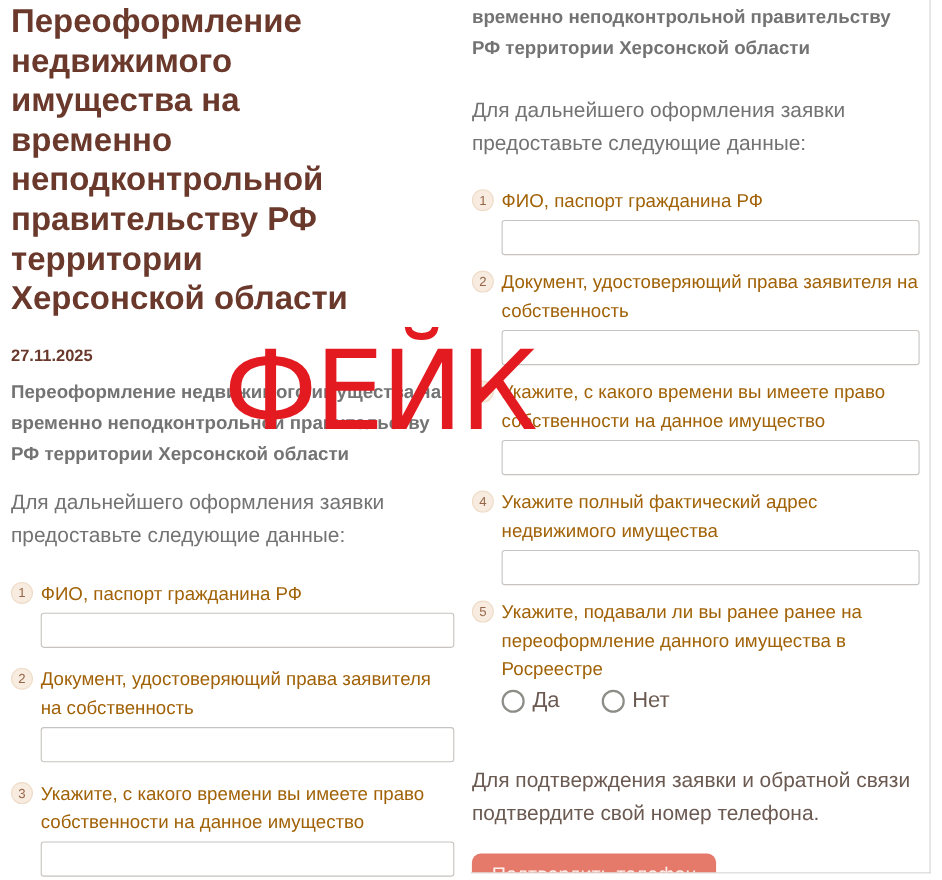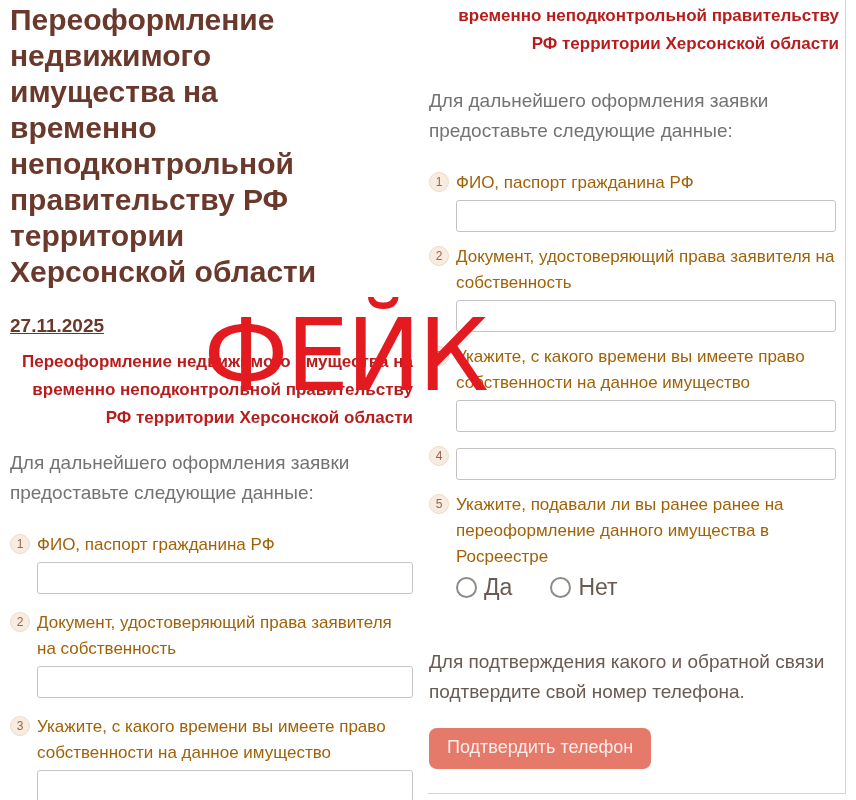--- a/index.html
+++ b/index.html
@@ -13,24 +13,24 @@
   .col-right {
     position:absolute; left:428px; top:0; width:418px; height:794px;
     border-right:1px solid #d6d4d2; border-bottom:1px solid #d6d4d2;
     padding:2px 6px 0 1px; overflow:hidden;
   }
   
   .page-title {
     max-width:355px; margin-top:2px;
     font-size:30px; line-height:36px; font-weight:bold; color:#6a392c;
   }
-  .date-line { margin-top:25px; font-size:19px; font-weight:bold; color:#6a392c;text-decoration:underline; }
+  .date-line { margin-top:25px; font-size:15px; font-weight:bold; color:#6a392c; }
   .lead-bold {
     margin-top:11px; max-width:403px;
-    font-size:17px; line-height:28px; font-weight:bold; color:#b91c1c;text-align:right;
+    font-size:17px; line-height:28px; font-weight:bold; color:#737373;
   }
   .lead-bold.right { margin-top:0; max-width:415px; }
   .intro {
     margin-top:16px; max-width:360px;
     font-size:19px; line-height:30px; color:#737373;
   }
   .col-right .intro { margin-top:28px; }
   
   .field { display:grid; grid-template-columns:27px 1fr; margin-top:16px; }
   .col-right .field { margin-top:12px; }
@@ -47,21 +47,21 @@
     border:1px solid #c6c3c0; border-radius:3px; background:#ffffff;
     font-size:16px; color:#6b5a51; padding:0 8px; outline:none;
   }
   
   .radio-row { display:flex; align-items:center; gap:38px; margin-top:4px; }
   .radio-opt { display:flex; align-items:center; gap:7px; cursor:pointer; }
   .radio-circle {
     width:21px; height:21px; border-radius:50%;
     border:2px solid #8d8d88; background:#ffffff;
   }
-  .radio-label { font-size:23px; color:#6b5a51; }
+  .radio-label { font-size:20px; color:#6b5a51; }
   
   .phone-note { margin-top:46px; max-width:400px; font-size:19px; line-height:30px; color:#6b5a51; }
   .confirm-btn {
     display:inline-block; margin-top:21px; padding:9px 18px 11px 18px;
     background:#e5796a; border:none; border-radius:8px;
     color:#fdf0ec; font-size:18px; font-family:"Liberation Sans", sans-serif;
     cursor:pointer;
   }
   
   .watermark {
@@ -132,20 +132,21 @@
       <span class="num-badge">3</span>
       <div>
         <div class="field-label">Укажите, с какого времени вы имеете право собственности на данное имущество</div>
         <input class="text-input" type="text" value="" style="">
       </div>
     </div>
 
     <div class="field">
       <span class="num-badge">4</span>
       <div>
+        <div class="field-label">Укажите полный фактический адрес недвижимого имущества</div>
         <input class="text-input" type="text" value="" style="">
       </div>
     </div>
 
     <div class="field">
       <span class="num-badge">5</span>
       <div>
         <div class="field-label narrow">Укажите, подавали ли вы ранее ранее на переоформление данного имущества в Росреестре</div>
         <div class="radio-row">
           <span class="radio-opt">
@@ -153,19 +154,19 @@
             <span class="radio-label">Да</span>
           </span>
           <span class="radio-opt">
             <span class="radio-circle"></span>
             <span class="radio-label">Нет</span>
           </span>
         </div>
       </div>
     </div>
 
-    <div class="phone-note">Для подтверждения какого и обратной связи подтвердите свой номер телефона.</div>
+    <div class="phone-note">Для подтверждения заявки и обратной связи подтвердите свой номер телефона.</div>
     <button class="confirm-btn">Подтвердить телефон</button>
   </div>
 
   <div class="watermark">ФЕЙК</div>
 
 </div>
 
 </body></html>

